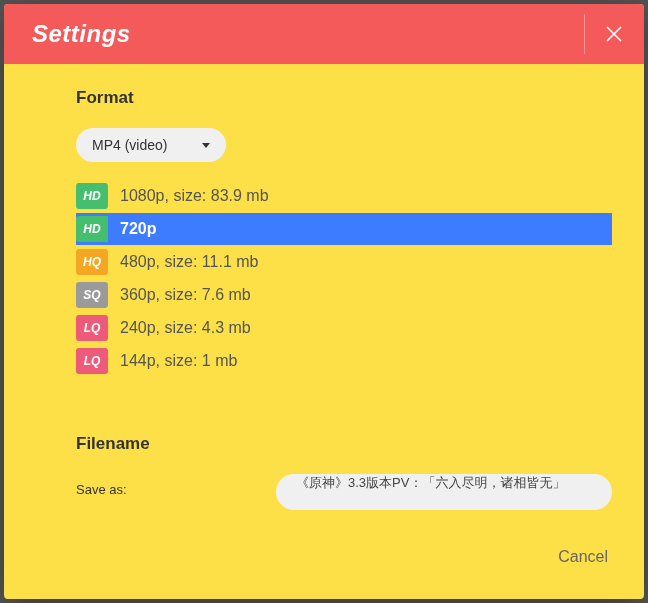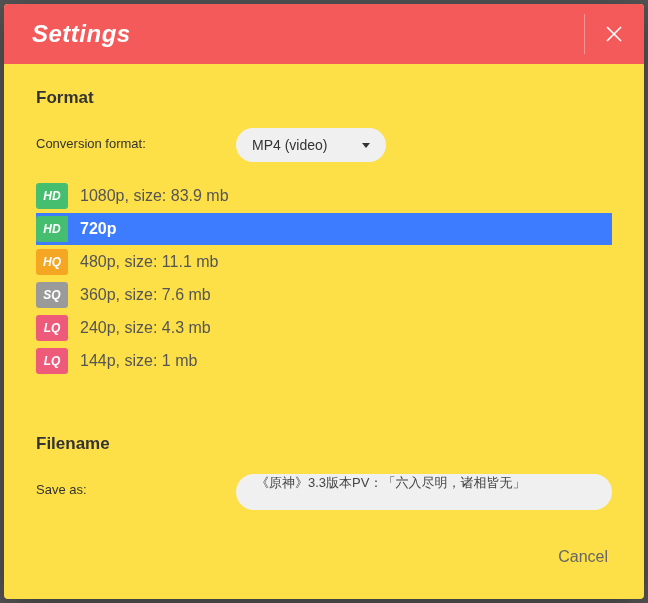--- a/index.html
+++ b/index.html
@@ -45,20 +45,21 @@
     padding-left: 18px;
     margin-left: 8px;
   }
   .close svg { stroke: #fff; stroke-width: 1.6; }
   .content {
     flex: 1;
     padding: 24px 32px 0 32px;
     overflow: auto;
     font-size: 13px;
     color: #333;
+    margin-left: 40px;
   }
   .section-h {
     font-size: 17px;
     font-weight: 700;
     margin-bottom: 20px;
   }
   .row {
     display: flex;
     align-items: flex-start;
     margin-bottom: 18px;
@@ -168,21 +169,20 @@
           <line x1="16" y1="2" x2="2" y2="16"></line>
         </svg>
     </div>
   </div>
 
   <div class="content">
 
     <div class="section-h">Format</div>
 
     <div class="row">
-      <div class="row-label">Conversion format:</div>
       <div class="row-control">
         <div class="select">
           <span>MP4 (video)</span>
           <span class="caret"></span>
         </div>
       </div>
     </div>
 
     <div class="row">
       <div class="row-control quality-list" id="quality-list">

